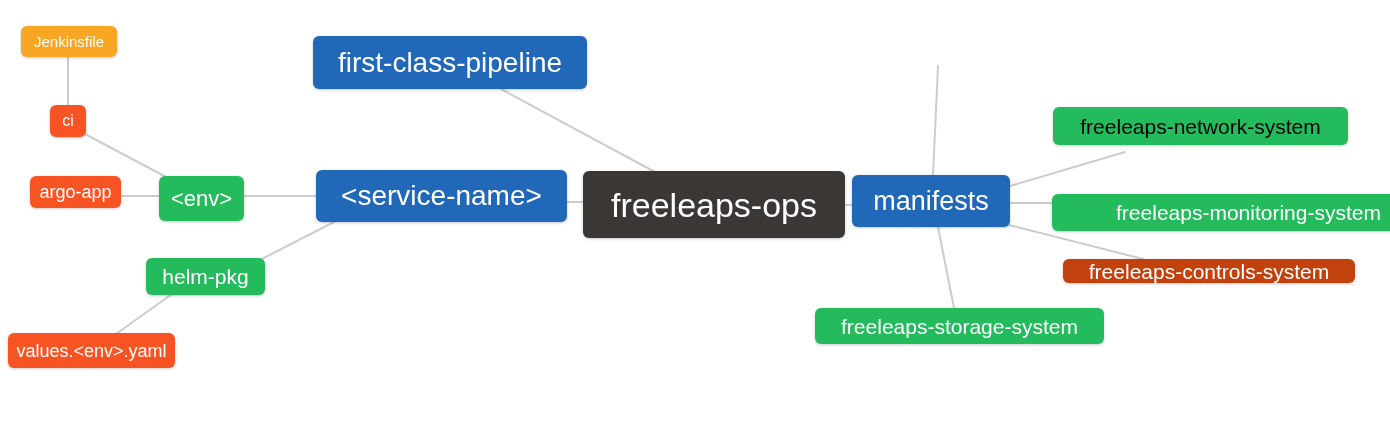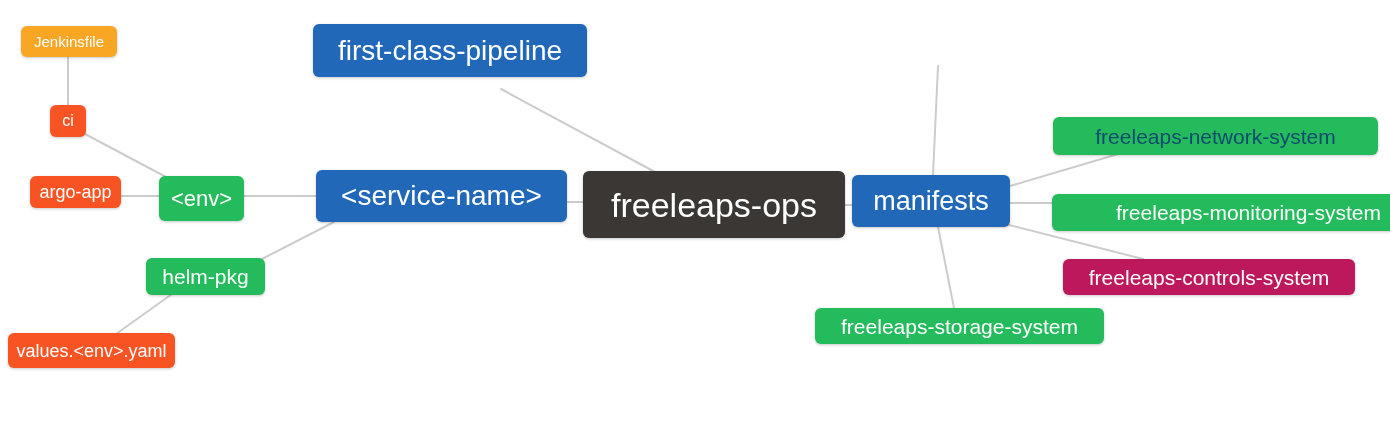--- a/index.html
+++ b/index.html
@@ -59,21 +59,21 @@
       <line x1="1009" y1="225" x2="1143" y2="259" stroke="#CCCCCC" stroke-width="2" stroke-linecap="round"></line>
       <line x1="938" y1="227" x2="954" y2="308" stroke="#CCCCCC" stroke-width="2" stroke-linecap="round"></line>
     </svg>
 
 <div class="node" style="left: 21px; top: 26px; width: 96px; height: 31px; font-size: 15px; background: rgb(249, 166, 36); color: rgb(255, 255, 255);">Jenkinsfile</div>
     <div class="node" style="left: 50px; top: 105px; width: 36px; height: 32px; font-size: 16px; background: rgb(248, 83, 34); color: rgb(255, 255, 255);">ci</div>
     <div class="node" style="left: 30px; top: 176px; width: 91px; height: 32px; font-size: 18px; background: rgb(248, 83, 34); color: rgb(255, 255, 255);">argo-app</div>
     <div class="node" style="left: 159px; top: 176px; width: 85px; height: 45px; font-size: 22px; background: rgb(36, 187, 93); color: rgb(255, 255, 255);">&lt;env&gt;</div>
     <div class="node" style="left: 146px; top: 258px; width: 119px; height: 37px; font-size: 21px; background: rgb(36, 187, 93); color: rgb(255, 255, 255);">helm-pkg</div>
     <div class="node" style="left: 8px; top: 333px; width: 167px; height: 35px; font-size: 18px; background: rgb(248, 83, 34); color: rgb(255, 255, 255);">values.&lt;env&gt;.yaml</div>
-    <div class="node" style="left: 313px; top: 24px; width: 274px; height: 53px; font-size: 28px; background: rgb(34, 104, 184); color: rgb(255, 255, 255);">first-class-pipeline</div>
+    <div class="node" style="left: 313px; top: 36px; width: 274px; height: 53px; font-size: 28px; background: rgb(34, 104, 184); color: rgb(255, 255, 255);">first-class-pipeline</div>
     <div class="node" style="left: 316px; top: 170px; width: 251px; height: 52px; font-size: 28px; background: rgb(34, 104, 184); color: rgb(255, 255, 255);">&lt;service-name&gt;</div>
     <div class="node" style="left: 583px; top: 171px; width: 262px; height: 67px; font-size: 34px; background: rgb(59, 55, 52); color: rgb(255, 255, 255); text-align: center;">freeleaps-ops</div>
     <div class="node" style="left: 852px; top: 175px; width: 158px; height: 52px; font-size: 27px; background: rgb(34, 104, 184); color: rgb(255, 255, 255);">manifests</div>
-    <div class="node" style="left: 1053px; top: 117px; width: 325px; height: 38px; font-size: 21px; background: rgb(36, 187, 93); color: #0c4a6e;">freeleaps-network-system</div>
+    <div class="node" style="left: 1053px; top: 107px; width: 295px; height: 38px; font-size: 21px; background: rgb(36, 187, 93); color: #000000;">freeleaps-network-system</div>
     <div class="node" style="left: 1052px; top: 194px; width: 393px; height: 37px; font-size: 21px; background: rgb(36, 187, 93); color: rgb(255, 255, 255);">freeleaps-monitoring-system</div>
-    <div class="node" style="left: 1063px; top: 259px; width: 292px; height: 36px; font-size: 21px; background: #be185d; color: rgb(255, 255, 255);">freeleaps-controls-system</div>
+    <div class="node" style="left: 1063px; top: 259px; width: 292px; height: 24px; font-size: 21px; background: #c2410c; color: rgb(255, 255, 255);">freeleaps-controls-system</div>
     <div class="node" style="left: 815px; top: 308px; width: 289px; height: 36px; font-size: 21px; background: rgb(36, 187, 93); color: rgb(255, 255, 255);">freeleaps-storage-system</div>
   </div>
 
 </body></html>

